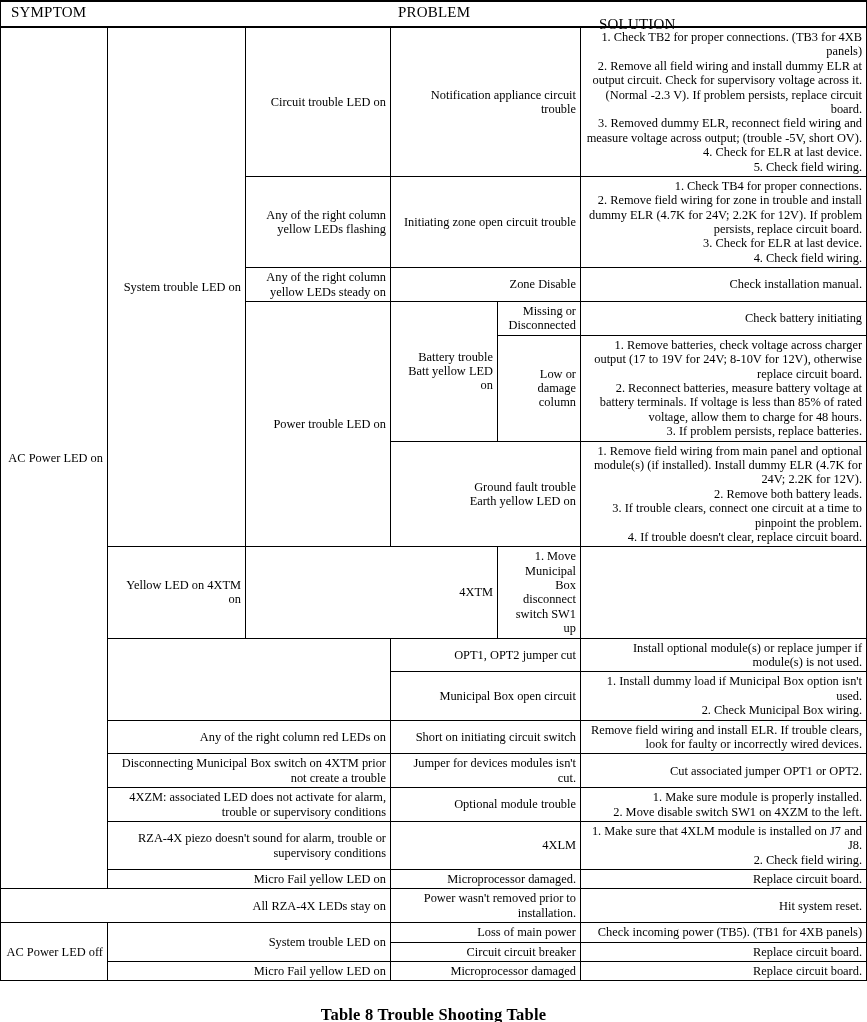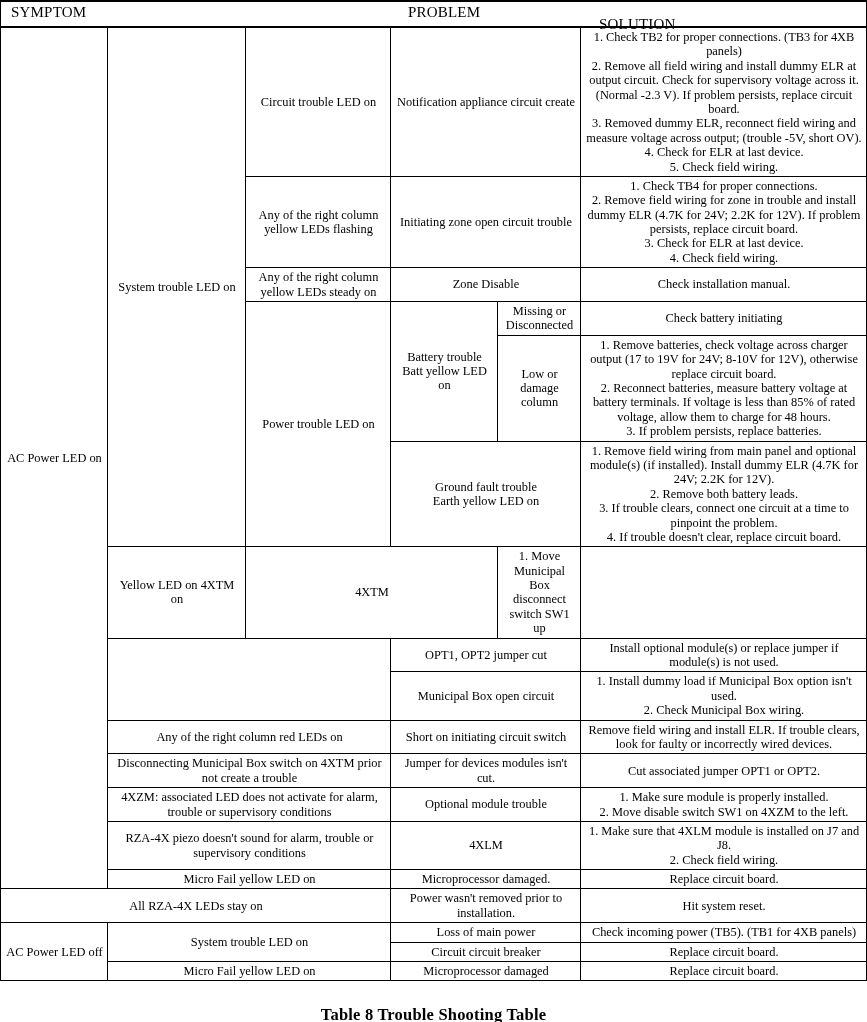--- a/index.html
+++ b/index.html
@@ -28,39 +28,39 @@
     border: 1px solid #000;
     border-top: 2px solid #000;
   }
   table.tst td, table.tst th {
     border: 1px solid #000;
     vertical-align: middle;
     font-size: 12.4px;
     line-height: 1.16;
     padding: 2px 4px 2px 5px;
     font-weight: normal;
-    text-align: center;
+    text-align: right;
     word-wrap: break-word;
   }
   
   tr.head-row td {
     border-top: none;
     border-left: none;
     border-right: none;
     border-bottom: 2px solid #000;
     font-size: 15px;
     padding: 2px 4px 3px 6px;
     letter-spacing: 0.2px;
   }
   .hdr-wrap {
     position: relative;
     height: 19px;
   }
   .hdr-sym  { position: absolute; left: 4px;   top: 0; }
-  .hdr-prob { position: absolute; left: 401px; top: 0; }
+  .hdr-prob { position: absolute; left: 391px; top: 0; }
   .hdr-sol  { position: absolute; left: 592px; top: 12px; }
 
   td.sol { line-height: 1.2; padding-left: 6px; }
   td.vmid { vertical-align: middle; }
   td.vtop { vertical-align: top; padding-top: 4px; }
 
   .caption {
     text-align: center;
     font-weight: bold;
     font-size: 16.5px;
@@ -92,21 +92,21 @@
           <span class="hdr-prob">PROBLEM</span>
           <span class="hdr-sol">SOLUTION</span>
         </div>
       </td>
     </tr>
 
     <tr>
       <td rowspan="14" class="vmid">AC Power LED on</td>
       <td rowspan="6" class="vmid">System trouble LED on</td>
       <td class="vmid">Circuit trouble LED on</td>
-      <td colspan="2" class="vmid">Notification appliance circuit create</td>
+      <td colspan="2" class="vmid">Notification appliance circuit trouble</td>
       <td class="sol ml vtop">1. Check TB2 for proper connections. (TB3 for 4XB panels)
 2. Remove all field wiring and install dummy ELR at output circuit.  Check for supervisory voltage across it. (Normal -2.3 V). If problem persists, replace circuit board.
 3. Removed dummy ELR, reconnect field wiring and measure voltage across output; (trouble -5V, short OV).
 4. Check for ELR at last device.
 5. Check field wiring.</td>
     </tr>
 
     <tr>
       <td class="vmid">Any of the right column yellow LEDs flashing</td>
       <td colspan="2" class="vmid">Initiating zone open circuit trouble</td>

